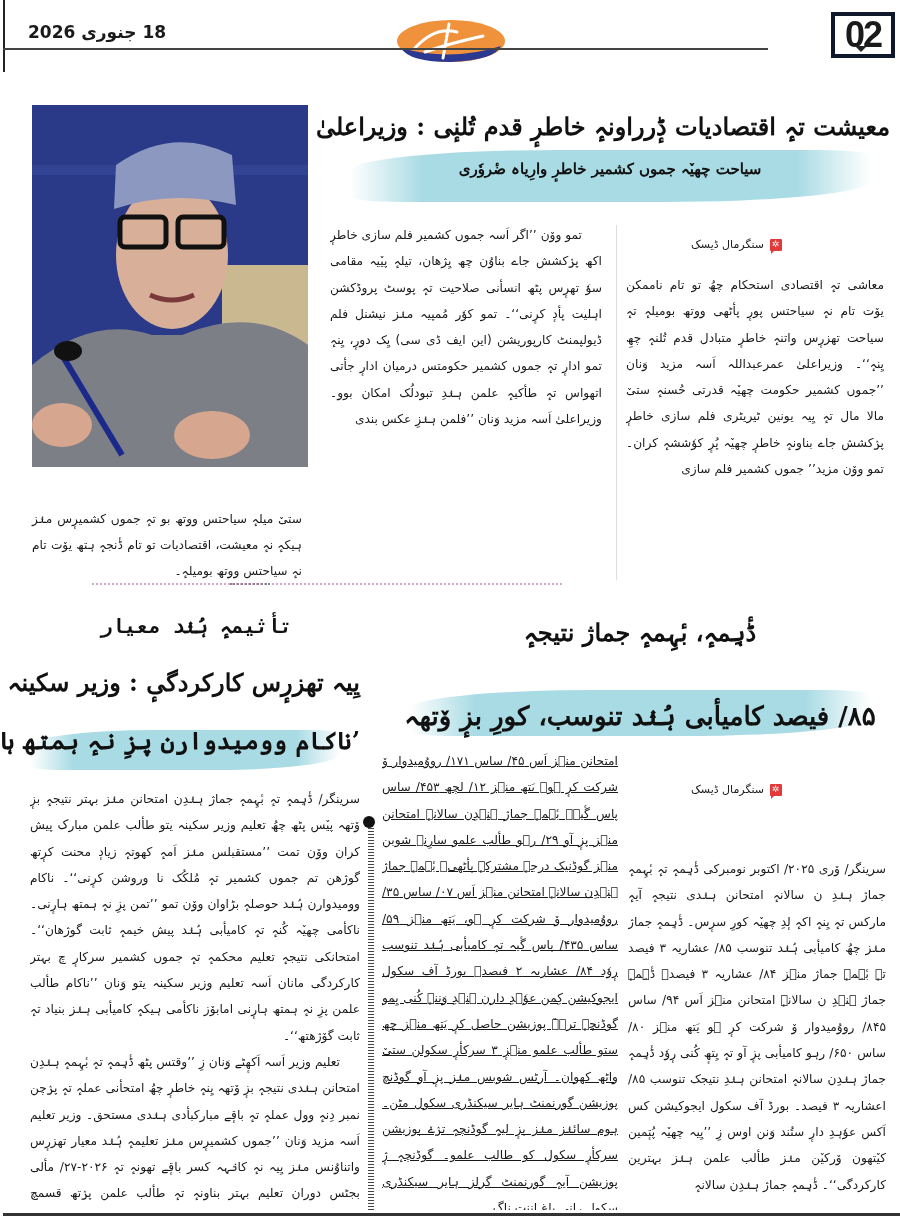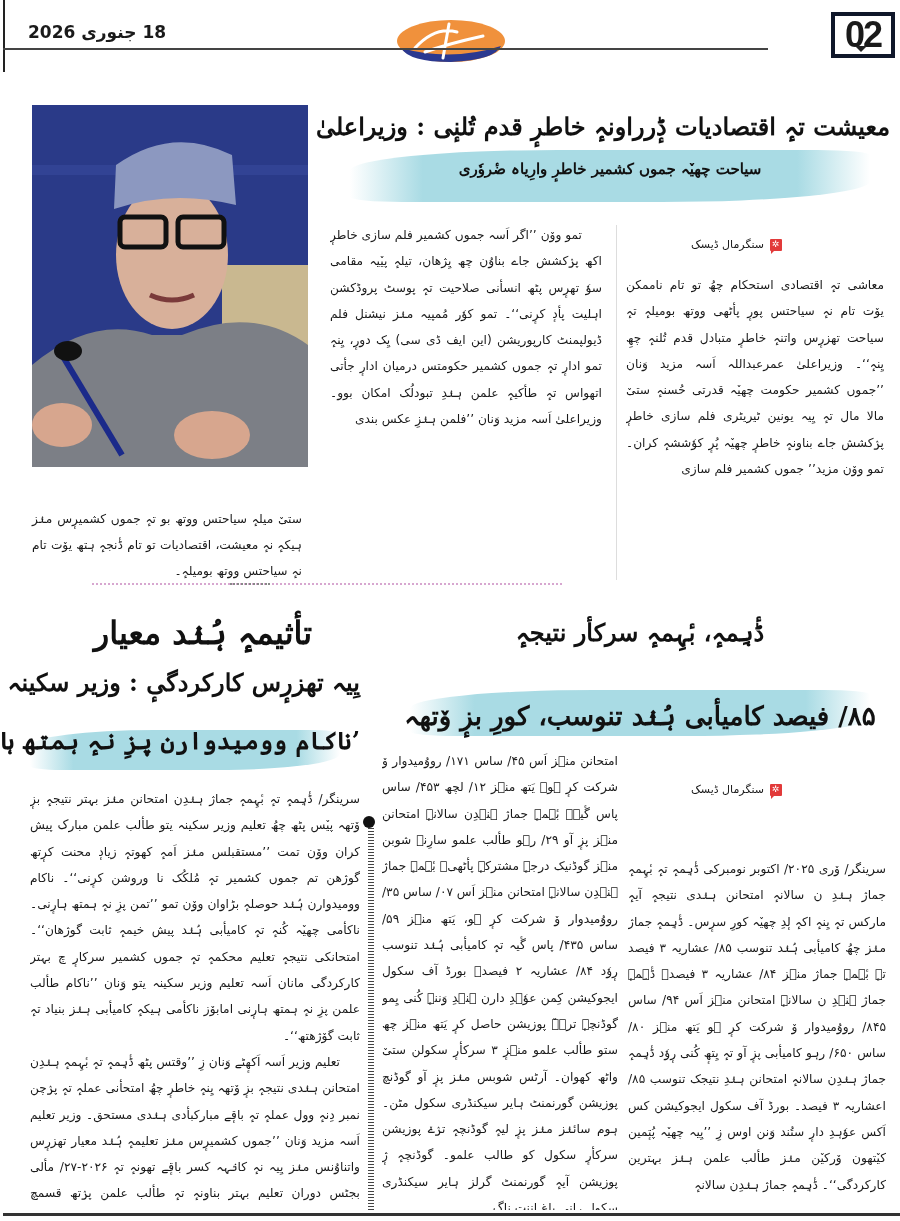--- a/index.html
+++ b/index.html
@@ -83,39 +83,39 @@
   <span>سنگرمال ڈیسک</span>
 </div>
 <div class="col urdu body-text" style="left:626px; top:272px; width:258px; height:300px;">
   <p style="margin:0;">معاشی تہٕ اقتصادی استحکام چھُ تو تام ناممکن یوٚت تام نہٕ سیاحتس پورٕ پأٹھی ووتھ بومیلہٕ تہٕ سیاحت تھزرٕس واتنہٕ خاطرٕ متبادل قدم تُلنہٕ چھِ یِنہٕ‘‘۔ وزیراعلیٰ عمرعبداللہ اَسہ مزید وَنان ’’جموں کشمیر حکومت چھیٚہ قدرتی حُسنہٕ ستیٚ مالا مال تہٕ یِیہ یونین ٹیریٹری فلم سازی خاطرٕ پرٛکشش جاے بناونہٕ خاطرٕ چھیٚہ پُرٕ کوٗششہٕ کران۔ تمو ووٚن مزید’’ جموں کشمیر فلم سازی</p>
 </div>
 
 <div class="dotted-sep"></div>
 <div class="dotted-sep-dark"></div>
 
 <div class="brush" style="left:410px; top:690px; width:460px; height:46px;"></div>
-<div class="headline" style="left:420px; top:618px; width:440px; font-size:24px;">ڈٔہِمہٕ، بٔہِمہٕ سرکأر نتیجہٕ</div>
+<div class="headline" style="left:420px; top:618px; width:440px; font-size:24px;">ڈٔہِمہٕ، بٔہِمہٕ جماژ نتیجہٕ</div>
 <div class="headline" style="left:400px; top:676px; width:480px; font-size:26px;margin-top:25px;">۸۵/ فیصد کامیأبی ہُنٛد تنوسب، کورِ بزٕ وٚتھہ</div>
 
 <div class="byline" style="right:118px; top:783px;">
   <span class="byline-icon"></span>
   <span>سنگرمال ڈیسک</span>
 </div>
 <div class="col urdu body-text" style="left:628px; top:856px; width:258px; height:375px;">
   <p style="margin:0;">سرینگر/ وٚری ۲۰۲۵/ اکتوبر نومبرکی ڈٔہِمہٕ تہٕ بٔہِمہٕ جماژ ہنٛدِ ن سالانہٕ امتحانن ہنٛدی نتیجہٕ آیہٕ مارکس تہٕ یِنہٕ اکہٕ لٕدِ چھیٚہ کورِ سرٕس۔ ڈٔہِمہٕ جماژ منٛز چھُ کامیأبی ہُنٛد تنوسب ۸۵/ عشاریہ ۳ فیصد تہٕ بٔہِمہٕ جماژ منٛز ۸۴/ عشاریہ ۳ فیصد۔ ڈٔہِمہٕ جماژ ہنٛدِ ن سالانہٕ امتحانن منٛز اَس ۹۴/ ساس ۸۴۵/ رووُمیدوار وٚ شرکت کرٕ ہو یَتھ منٛز ۸۰/ ساس ۶۵۰/ رہو کامیأبی پزٕ آو تہٕ یِتھٕ کُنی رٕوٗد ڈٔہِمہٕ جماژ ہنٛدِن سالانہٕ امتحانن ہنٛدِ نتیجک تنوسب ۸۵/ اعشاریہ ۳ فیصد۔ بورڈ آف سکول ایجوکیشن کس اَکس عوٗہدِ دارٕ ستُند وَنن اوس زِ ’’یِیہ چھیٚہ پُتٕمین کیٚتھون وٚرکیٚن منٛز طألب علمن ہنٛز بہترین کارکردگی‘‘۔ ڈٔہِمہٕ جماژ ہنٛدِن سالانہٕ</p>
 </div>
-<div class="col urdu body-text" style="left:382px; top:748px; width:236px; height:462px;">
+<div class="col urdu body-text" style="left:382px; top:748px; width:236px; height:462px;text-decoration:underline;">
   <p style="margin:0;">امتحانن منٛز اَس ۴۵/ ساس ۱۷۱/ رووُمیدوار وٚ شرکت کرٕ ہو۔ یَتھ منٛز ۱۲/ لچھ ۴۵۳/ ساس پاس گٔیہ۔ بٔہِمہٕ جماژ ہنٛدِن سالانہٕ امتحانن منٛز پزٕ آو ۲۹/ رہو طألب علمو سارِنے شوبن منٛز گوڈنیک درجہٕ مشترکہٕ پأٹھی۔ بٔہِمہٕ جماژ ہنٛدِن سالانہٕ امتحانن منٛز اَس ۰۷/ ساس ۳۵/ رووُمیدوار وٚ شرکت کرٕ ہو، یَتھ منٛز ۵۹/ ساس ۴۳۵/ پاس گٔیہ تہٕ کامیأبی ہُنٛد تنوسب رٕوٗد ۸۴/ عشاریہ ۲ فیصد۔ بورڈ آف سکول ایجوکیشن کِمن عوٗہدِ دارن ہنٛدِ وَننہٕ کُنی یِمو گوڈنچہٕ ترٛےٚ پوزیشن حاصل کرٕ یَتھ منٛز چھ ستو طألب علمو منٛزٕ ۳ سرکأرٕ سکولن ستیٚ واٹھ کھوان۔ آرٹس شوبس منٛز پزٕ آو گوڈنچ پوزیشن گورنمنٹ ہایر سیکنڈری سکول مٹن۔ ہوم سائنٛز منٛز پزٕ لیہٕ گوڈنچہٕ ترٛےٚ پوزیشن سرکأرٕ سکول کو طالب علمو۔ گوڈنچہٕ ژٕ پوزیشن آیہٕ گورنمنٹ گرلز ہایر سیکنڈری سکول رانی باغ اننت ناگ۔</p>
 </div>
 
 <div class="bullet"></div>
 <div class="vert-dots"></div>
 
 <div class="brush" style="left:30px; top:730px; width:310px; height:40px;"></div>
-<div class="headline" style="left:38px; top:614px; width:330px; font-size:32px;">تأثیمہٕ ہُنٛد معیار</div>
+<div class="headline" style="left:31px; top:614px; width:330px; font-size:20px;font-family:Liberation Mono, monospace;">تأثیمہٕ ہُنٛد معیار</div>
 <div class="headline" style="left:30px; top:668px; width:330px; font-size:24px;">یِیہ تھزرٕس کارکردگیٕ : وزیر سکینہ یتو</div>
 <div class="headline" style="left:30px; top:726px; width:330px; font-size:24px;">’ناکام وومیدوارن پزِ نہٕ ہمتھ ہارٕنی‘</div>
 
 <div class="col urdu body-text" style="left:30px; top:786px; width:330px; height:425px;">
   <p style="margin:0;">سرینگر/ ڈٔہِمہٕ تہٕ بٔہِمہٕ جماژ ہنٛدِن امتحانن منٛز بہتر نتیجہٕ بزٕ وٚتھہ پیٚس پٹھ چھُ تعلیم وزیر سکینہ یتو طألب علمن مبارک پیش کران ووٚن تمت ’’مستقبلس منٛز اَمہٕ کھوتہٕ زیادٕ محنت کرٕتھ گوژھن تم جموں کشمیر تہٕ مُلکُک نا وروشن کرٕنی‘‘۔ ناکام وومیدوارن ہُنٛد حوصلہٕ بڑاوان ووٚن تمو ’’تمن پزِ نہٕ ہمتھ ہارٕنی۔ ناکأمی چھیٚہ کُنہٕ تہٕ کامیأبی ہُنٛد پیش خیمہٕ ثابت گوژھان‘‘۔ امتحانکی نتیجہٕ تعلیم محکمہٕ تہٕ جموں کشمیر سرکارٕ چ بہتر کارکردگی مانان اَسہ تعلیم وزیر سکینہ یتو وَنان ’’ناکام طألب علمن پزِ نہٕ ہمتھ ہارٕنی امابوٚز ناکأمی ہیکہٕ کامیأبی ہنٛز بنیاد تہٕ ثابت گوٚژھتھ‘‘۔</p>
   <p style="margin:0; text-indent:20px;">تعلیم وزیر اَسہ اَکھٕٹے وَنان زِ ’’وقتس پٹھ ڈٔہِمہٕ تہٕ بٔہِمہٕ ہنٛدِن امتحانن ہنٛدی نتیجہٕ بزٕ وٚتھہ یِنہٕ خاطرٕ چھُ امتحأنی عملہٕ تہٕ پرٛچن نمبر دِنہٕ وول عملہٕ تہٕ باقٕے مبارکبأدی ہنٛدی مستحق۔ وزیر تعلیم اَسہ مزید وَنان ’’جموں کشمیرٕس منٛز تعلیمہٕ ہُنٛد معیار تھزرٕس واتناوُنس منٛز یِیہ نہٕ کانٛہہ کسر باقٕے تھونہٕ تہٕ ۲۰۲۶-۲۷/ مألی بجٹس دوران تعلیم بہتر بناونہٕ تہٕ طألب علمن پرٛتھ قسمچ سہولیتھ فراہم کرنہٕ خاطرٕ رقم مختص تھونہٕ خاطرٕ چھِن قدم تُلنہٕ‘‘۔</p>
 </div>
 
 <div class="bottom-rule"></div>
 

